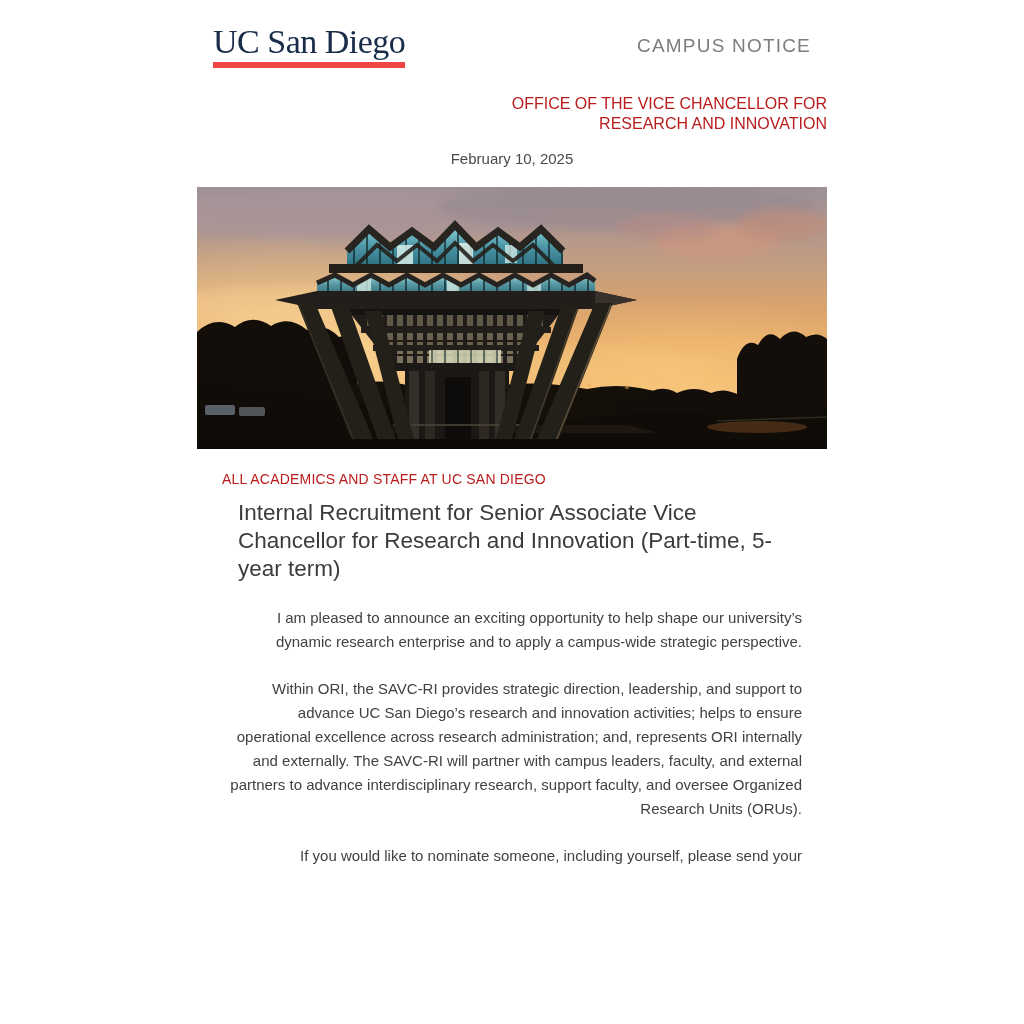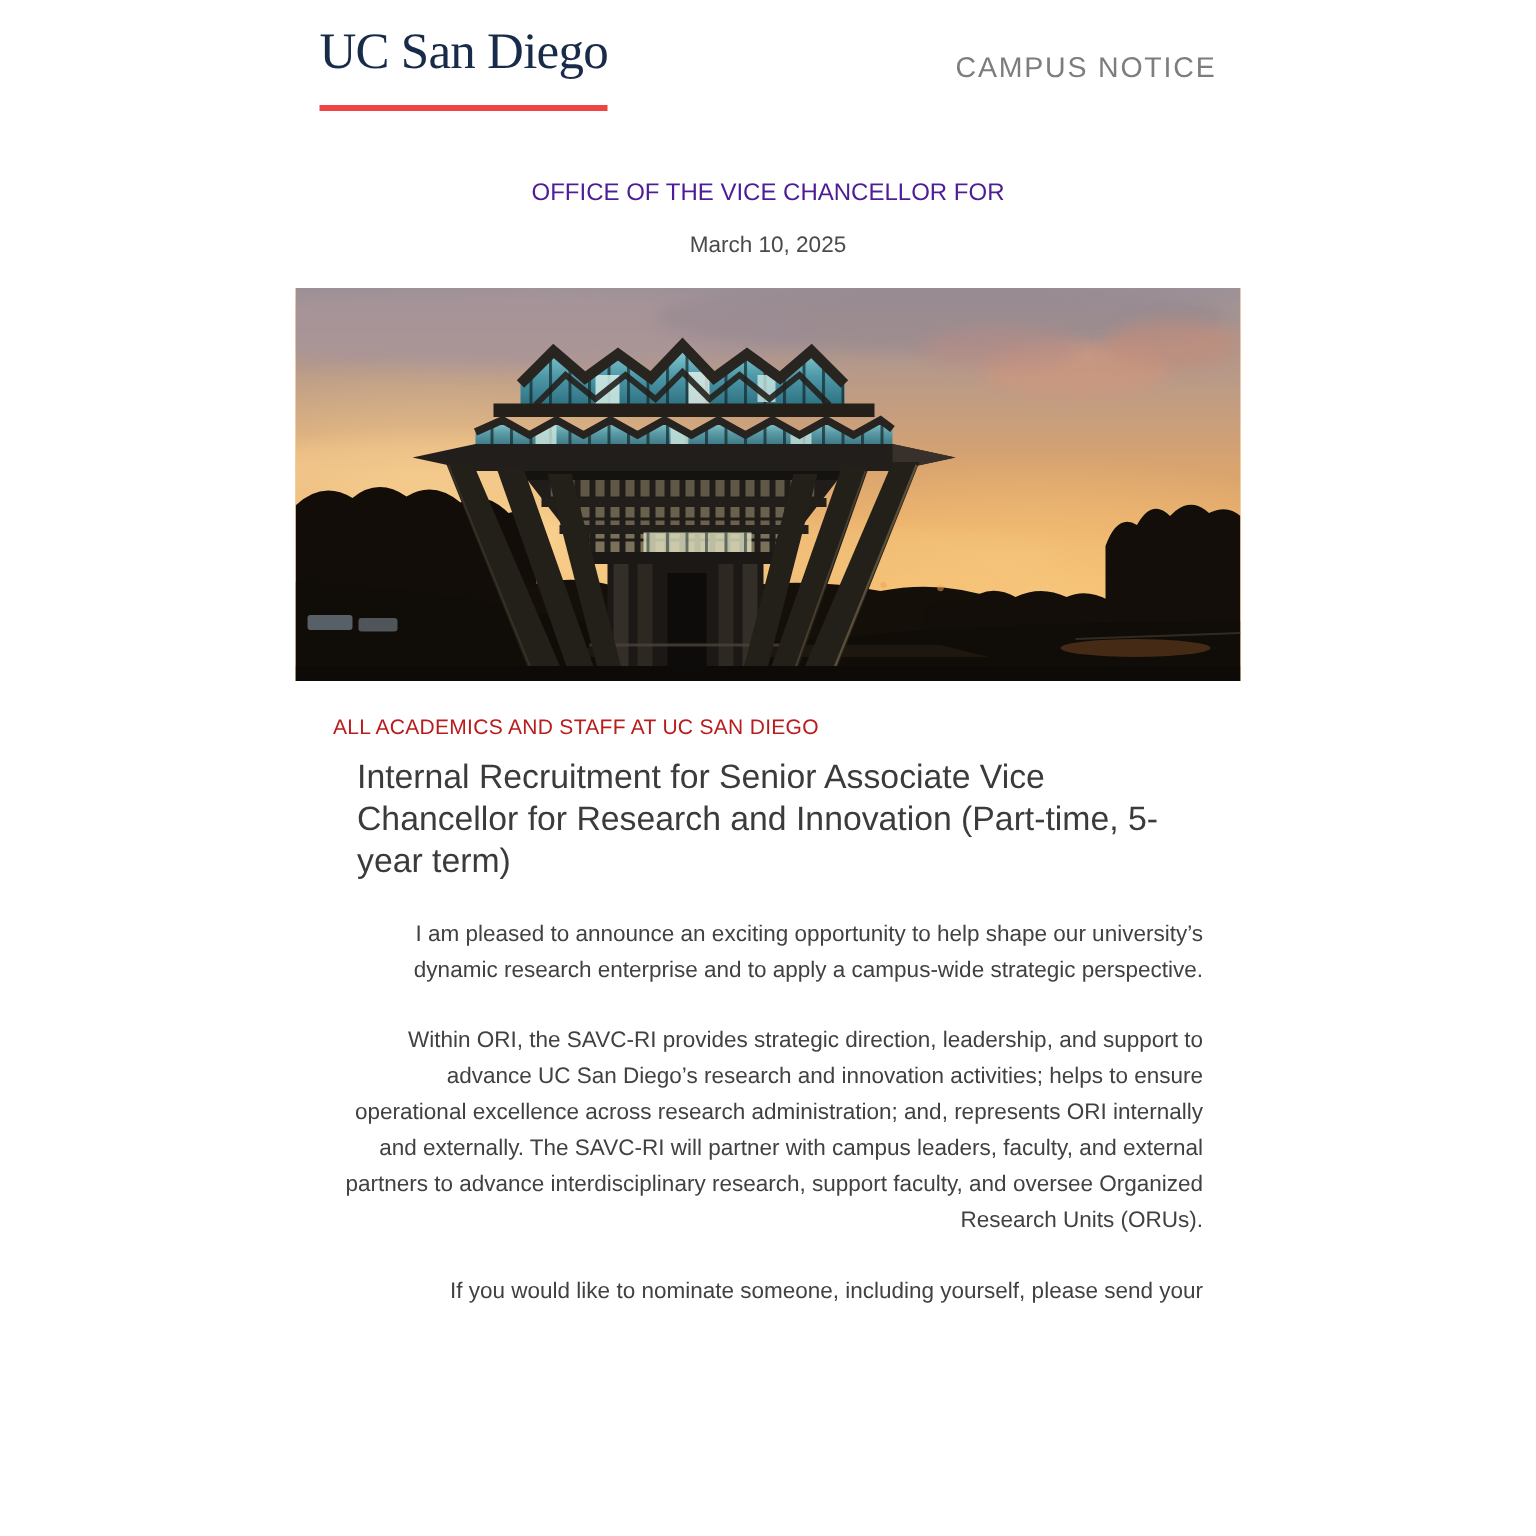--- a/index.html
+++ b/index.html
@@ -1,23 +1,23 @@
 <!DOCTYPE html>
 <html><head>
 <meta charset="utf-8">
 <style>
   html,body{margin:0;padding:0;width:1024px;height:1024px;background:#ffffff;overflow:hidden;}
   body{font-family:"Liberation Sans","DejaVu Sans",sans-serif;-webkit-font-smoothing:antialiased;}
   .page{width:630px;margin:0 auto;padding-top:24px;}
   
   .hdr{display:flex;justify-content:space-between;align-items:center;padding:0 16px 0 16px;height:44px;}
-  .logo{font-family:"Liberation Serif","DejaVu Serif",serif;font-size:34px;line-height:34px;color:#182B49;letter-spacing:-0.5px;border-bottom:4px solid #ef4444;padding-bottom:18px;display:inline-block;}
+  .logo{font-family:"Liberation Serif","DejaVu Serif",serif;font-size:34px;line-height:34px;color:#182B49;letter-spacing:-0.5px;border-bottom:6px solid #ef4444;padding-bottom:3px;display:inline-block;}
   .notice{font-size:19px;color:#7d7d7d;letter-spacing:1.2px;font-weight:400;}
   
-  .office{margin-top:51px;text-align:center;font-size:16px;line-height:20px;color:#4c1d95;}
+  .office{margin-top:26px;text-align:right;font-size:16px;line-height:20px;color:#b91c1c;}
   .date{margin-top:16px;text-align:center;font-size:15px;color:#4a4a4a;}
   
   .hero{margin-top:20px;width:630px;height:262px;overflow:hidden;background:#e8a75f;}
   .hero svg{display:block;}
   
   .content{padding:0 25px;}
   .audience{margin-top:22px;font-size:14px;color:#b91c1c;letter-spacing:0.2px;}
   h1{margin:12px 0 0 16px;font-size:22.5px;line-height:28px;font-weight:400;color:#3b3b3b;}
   .content p{margin:23px 0 0 0;font-size:15px;line-height:24px;color:#414141;text-align:right;}
 </style>
@@ -26,23 +26,24 @@
 
 <div class="page">
 
   <div class="hdr">
     <span class="logo">UC San Diego</span>
     <span class="notice">CAMPUS NOTICE</span>
   </div>
 
   <div class="office">
     <div>OFFICE OF THE VICE CHANCELLOR FOR</div>
+    <div>RESEARCH AND INNOVATION</div>
   </div>
 
-  <div class="date">March 10, 2025</div>
+  <div class="date">February 10, 2025</div>
 
   <div class="hero">
     <svg width="630" height="262" viewBox="0 0 630 262" preserveAspectRatio="none">
       <defs>
         <linearGradient id="sky" x1="0" y1="0" x2="0" y2="1">
           <stop offset="0" stop-color="#9c9198"></stop>
           <stop offset="0.22" stop-color="#b89a89"></stop>
           <stop offset="0.45" stop-color="#d8a36f"></stop>
           <stop offset="0.62" stop-color="#e9ad68"></stop>
           <stop offset="0.8" stop-color="#f0b96f"></stop>

